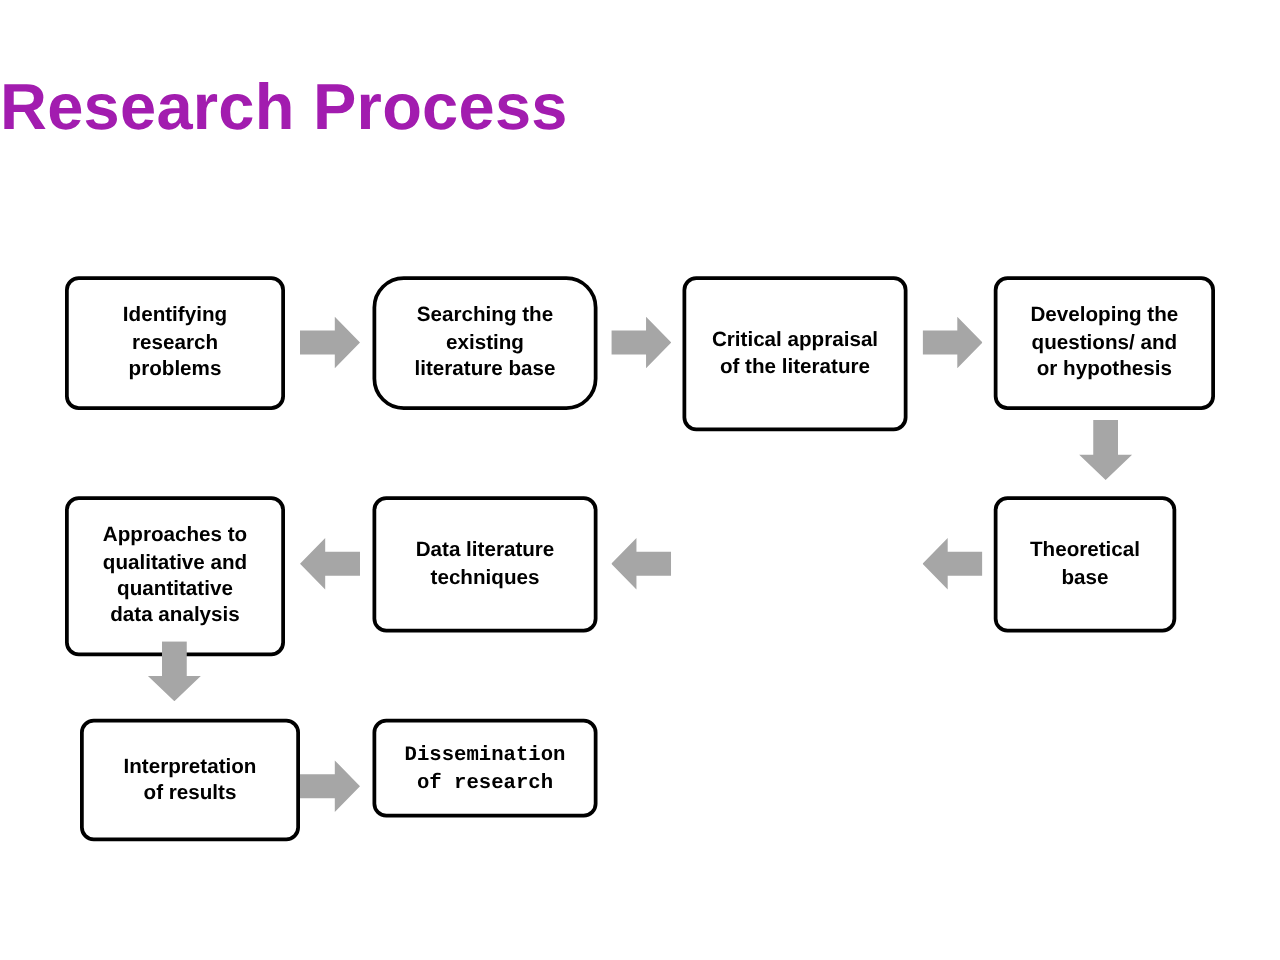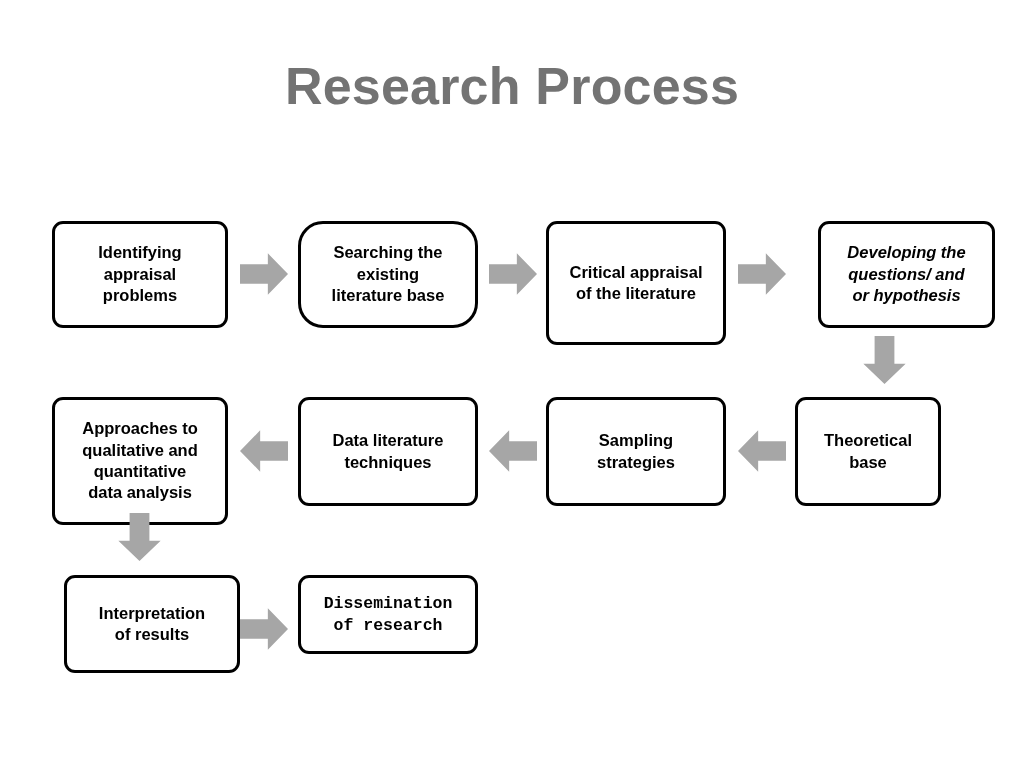--- a/index.html
+++ b/index.html
@@ -15,24 +15,23 @@
     overflow: hidden;
     font-family: "Liberation Sans", "DejaVu Sans", sans-serif;
   }
 
   
   #slide-title {
     position: absolute;
     left: 0;
     top: 58px;
     width: 1024px;
-    text-align: center;
     font-size: 52px;
     font-weight: bold;
-    color: #737373;
+    color: #a21caf;
     letter-spacing: 0.2px;
     line-height: 1.1;
     white-space: nowrap;
   }
 
   
   .proc-box {
     position: absolute;
     box-sizing: border-box;
     background: #ffffff;
@@ -69,42 +68,42 @@
 </style>
 </head>
 <body>
 
 <div id="slide">
 
   <div id="slide-title">Research Process</div>
 
   <div class="proc-box" style="left:52px; top:221px; width:176px; height:107px;">
     <span class="proc-label">Identifying
-appraisal
+research
 problems</span>
   </div>
 
   <div class="arrow arrow-right" style="left:240px; top:252px; width:48px; height:44px;"></div>
 
   <div class="proc-box" style="left:298px; top:221px; width:180px; height:107px;border-radius:25px;">
     <span class="proc-label">Searching the
 existing
 literature base</span>
   </div>
 
   <div class="arrow arrow-right" style="left:489px; top:252px; width:48px; height:44px;"></div>
 
   <div class="proc-box" style="left:546px; top:221px; width:180px; height:124px;">
     <span class="proc-label">Critical appraisal
 of the literature</span>
   </div>
 
   <div class="arrow arrow-right" style="left:738px; top:252px; width:48px; height:44px;"></div>
 
-  <div class="proc-box" style="left:818px; top:221px; width:177px; height:107px;font-style:italic;">
+  <div class="proc-box" style="left:795px; top:221px; width:177px; height:107px;">
     <span class="proc-label">Developing the
 questions/ and
 or hypothesis</span>
   </div>
 
   <div class="arrow arrow-down" style="left:862px; top:336px; width:45px; height:48px;"></div>
 
   <div class="proc-box" style="left:52px; top:397px; width:176px; height:128px;">
     <span class="proc-label">Approaches to
 qualitative and
@@ -114,24 +113,20 @@
 
   <div class="arrow arrow-left" style="left:240px; top:429px; width:48px; height:44px;"></div>
 
   <div class="proc-box" style="left:298px; top:397px; width:180px; height:109px;">
     <span class="proc-label">Data literature
 techniques</span>
   </div>
 
   <div class="arrow arrow-left" style="left:489px; top:429px; width:48px; height:44px;"></div>
 
-  <div class="proc-box" style="left:546px; top:397px; width:180px; height:109px;">
-    <span class="proc-label">Sampling
-strategies</span>
-  </div>
 
   <div class="arrow arrow-left" style="left:738px; top:429px; width:48px; height:44px;"></div>
 
   <div class="proc-box" style="left:795px; top:397px; width:146px; height:109px;">
     <span class="proc-label">Theoretical base</span>
   </div>
 
   <div class="arrow arrow-down" style="left:117px; top:513px; width:45px; height:48px;"></div>
 
   <div class="proc-box" style="left:52px; top:575px; width:176px; height:98px;margin-left:12px;">

